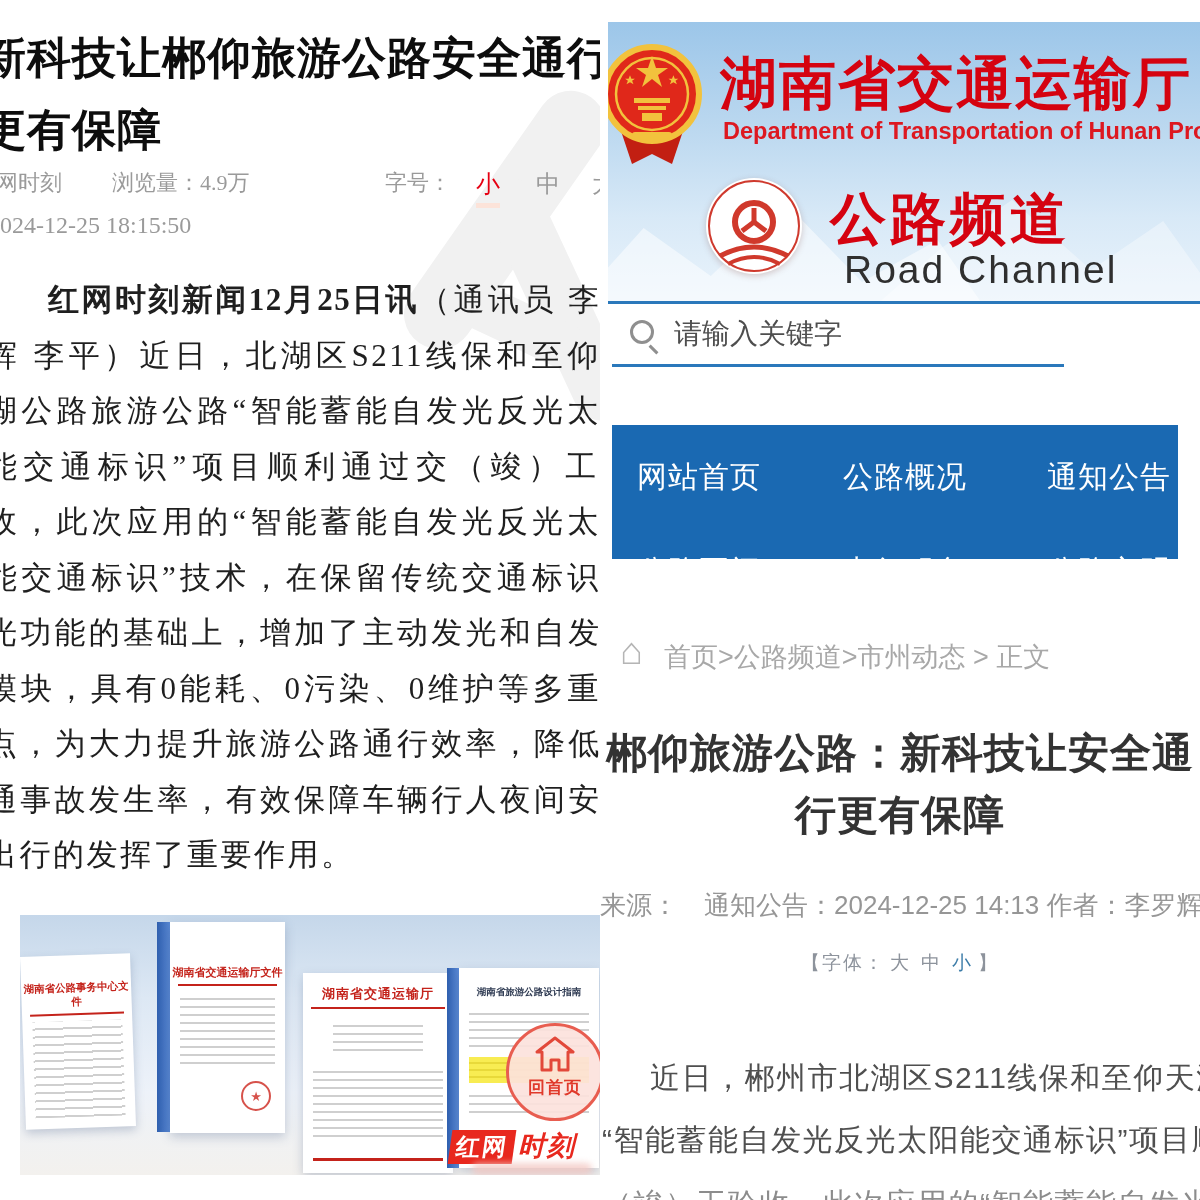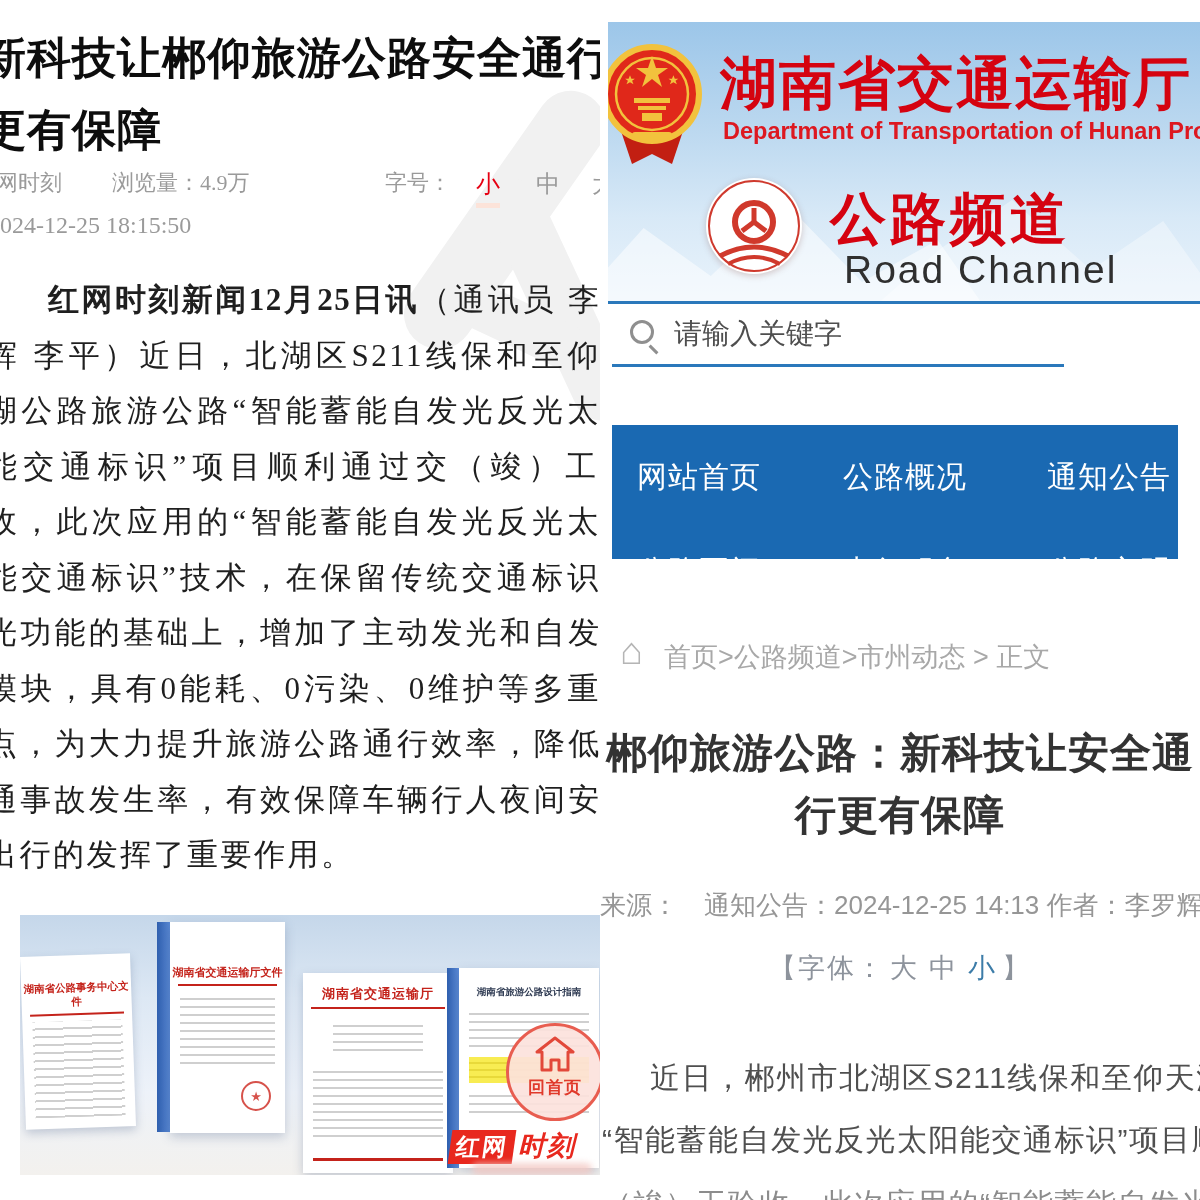--- a/index.html
+++ b/index.html
@@ -103,21 +103,21 @@
 
   .breadcrumb { position:absolute; left:20px; top:634px; height:40px; color:#a8a8a8; cursor:pointer; }
   .bc-home { position:absolute; left:0; top:-4px; font-size:38px; color:#b5b5b5; }
   .bc-text { position:absolute; left:44px; top:5px; font-size:27px; white-space:nowrap; }
 
   .article-title { position:absolute; left:4px; top:722px; width:592px; text-align:center; font-size:41px;
     font-weight:bold; color:#333; line-height:62px; letter-spacing:1px; }
   .article-meta { position:absolute; left:0; top:888px; width:600px; text-align:center; font-size:26px;
     color:#969696; white-space:nowrap; }
   .article-meta .gap { display:inline-block; width:26px; }
-  .font-selector { position:absolute; left:0; top:950px; width:600px; text-align:center; font-size:27px;
+  .font-selector { position:absolute; left:0; top:950px; width:600px; text-align:center; font-size:19px;
     color:#8d939c; letter-spacing:2px; }
   .font-selector .opt { cursor:pointer; margin:0 5px; }
   .font-selector .opt-small { color:#3c7ca8; }
 
   .rbody { position:absolute; white-space:nowrap; font-size:30px; color:#4f4f4f; letter-spacing:1.5px; }
   .rline1 { left:50px; top:1058px; }
   .rline2 { left:2px;  top:1120px; }
   .rline3 { left:2px;  top:1184px; opacity:.65; }
 </style>
 </head>

